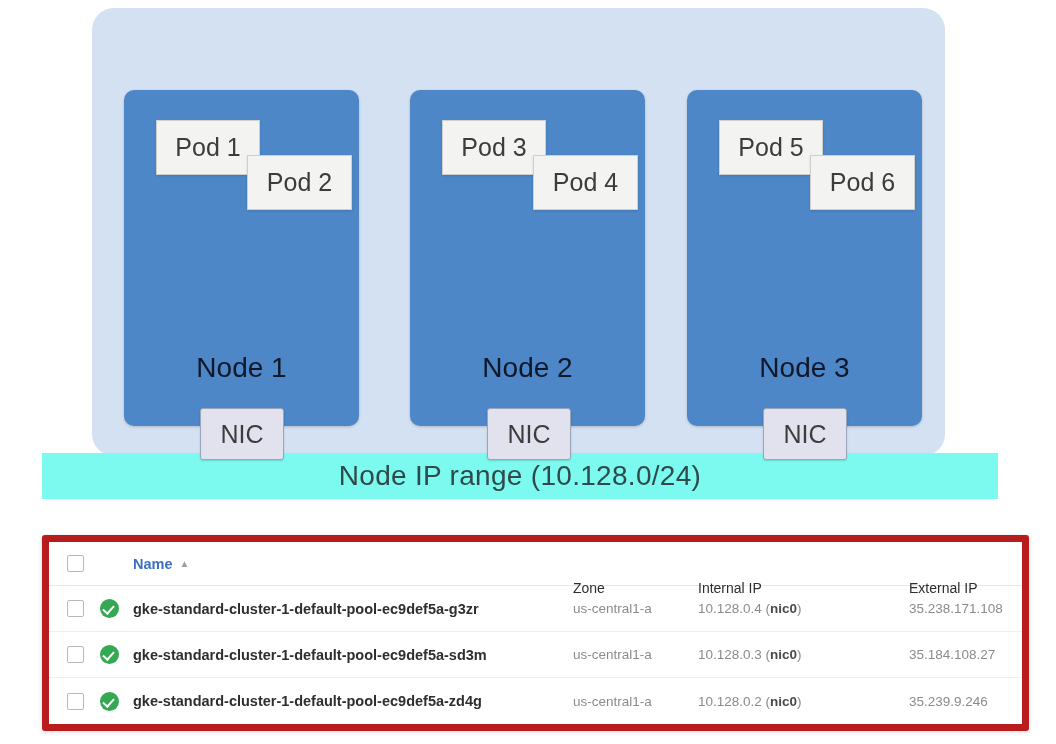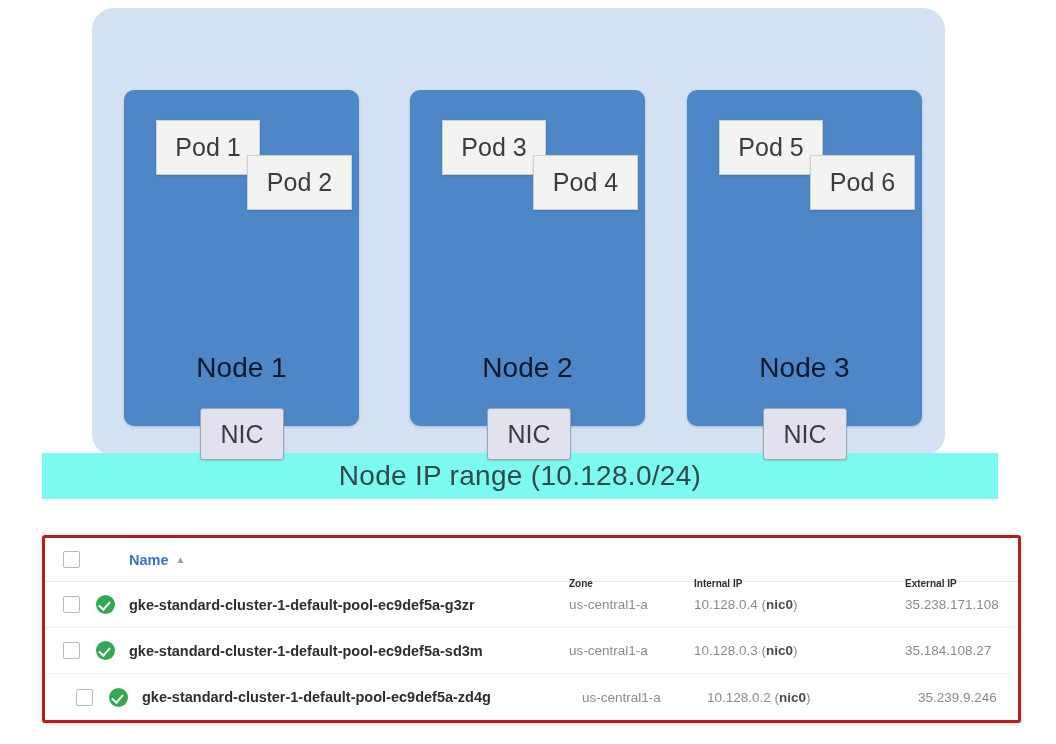--- a/index.html
+++ b/index.html
@@ -125,40 +125,40 @@
     letter-spacing: 0.3px;
   }
 
   
   #vm-table {
     position: absolute;
     left: 42px;
     top: 535px;
     width: 973px;
     background: #ffffff;
-    border: 3px solid #b91c1c;
+    border: 7px solid #b91c1c;
     border-radius: 3px;
     box-shadow: 0 1px 4px rgba(0,0,0,0.16);
     overflow: hidden;
   }
   .tbl-row {
     display: flex;
     align-items: center;
     height: 46px;
     padding: 0 0 0 18px;
     box-sizing: border-box;
   }
   .tbl-head {
     height: 44px;
     border-bottom: 1px solid #e8e8e8;
   }
   .tbl-body-row {
     border-bottom: 1px solid #efefef;
   }
-  .tbl-body-row:last-child { border-bottom: none; margin-left: 13px; }
+  .tbl-body-row:last-child { border-bottom: none; }
 
   .cb {
     width: 15px;
     height: 15px;
     border: 1px solid #b9b9b9;
     border-radius: 2px;
     background: #fff;
     flex: 0 0 auto;
     margin-right: 16px;
   }
@@ -217,22 +217,22 @@
   .col-ext {
     flex: 1 1 auto;
     font-size: 13.5px;
     color: #8b8b8b;
     padding-left: 36px;
   }
   .tbl-head .col-zone,
   .tbl-head .col-int,
   .tbl-head .col-ext {
     color: #2e2e2e;
-    font-weight: bold;
-    font-size: 10px;
+    font-weight: normal;
+    font-size: 14px;
     margin-top: 48px;
   }
 </style>
 </head>
 <body>
 
 <div id="diagram">
 
   <div class="cluster-box"></div>
 

